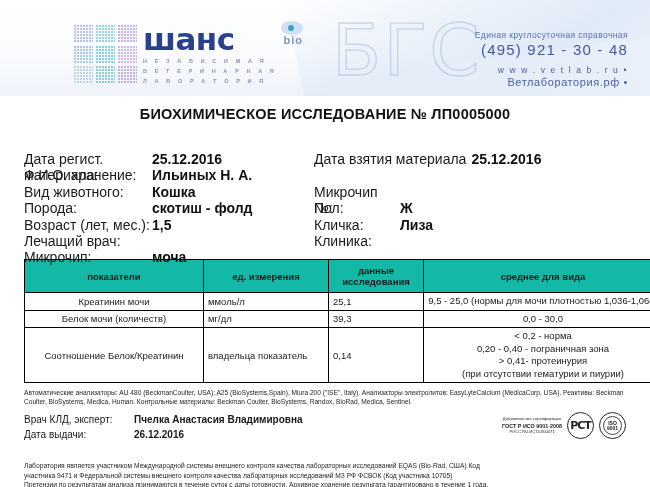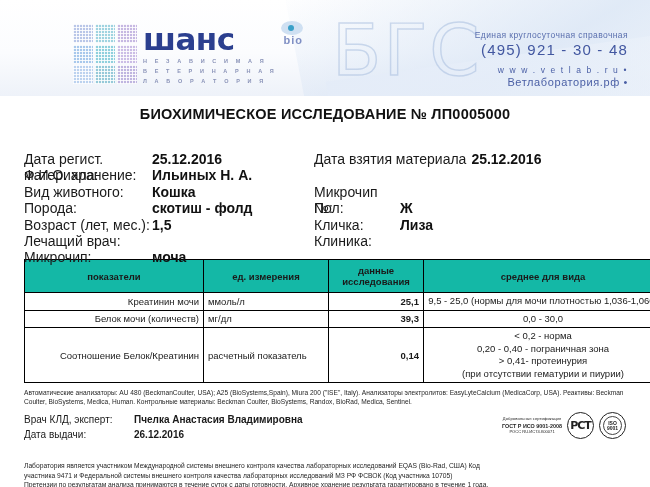--- a/index.html
+++ b/index.html
@@ -235,23 +235,23 @@
     font-weight: 700;
     text-align: center;
     height: 28px;
     font-size: 9.5px;
   }
   .col-ind { width: 170px; }
   .col-unit { width: 116px; }
   .col-val { width: 86px; }
   .col-ref { width: 230px; }
 
-  td.ind { text-align: right; }
+  td.ind { text-align: center; }
   td.unit { text-align: left; }
-  td.val { text-align: right; font-weight: 700; }
+  td.val { text-align: left; font-weight: 400; }
   td.ref { text-align: center; line-height: 12.5px; }
   tr.tall td { height: 50px; }
 
   
   .analyzers {
     margin-top: 6px;
     font-size: 6.6px;
     line-height: 8.6px;
     color: #262626;
     text-align: left;
@@ -462,21 +462,21 @@
           <td class="ref">9,5 - 25,0 (нормы для мочи плотностью 1,036-1,060)</td>
         </tr>
         <tr>
           <td class="ind">Белок мочи (количеств)</td>
           <td class="unit">мг/дл</td>
           <td class="val">39,3</td>
           <td class="ref">0,0 - 30,0</td>
         </tr>
         <tr class="tall">
           <td class="ind">Соотношение Белок/Креатинин</td>
-          <td class="unit">расчетный показатель</td>
+          <td class="unit">владельца показатель</td>
           <td class="val">0,14</td>
           <td class="ref">
             <div>&lt; 0,2 - норма</div>
             <div>0,20 - 0,40 - пограничная зона</div>
             <div>&gt; 0,41- протеинурия</div>
             <div>(при отсутствии гематурии и пиурии)</div>
           </td>
         </tr>
       </tbody>
     </table>

